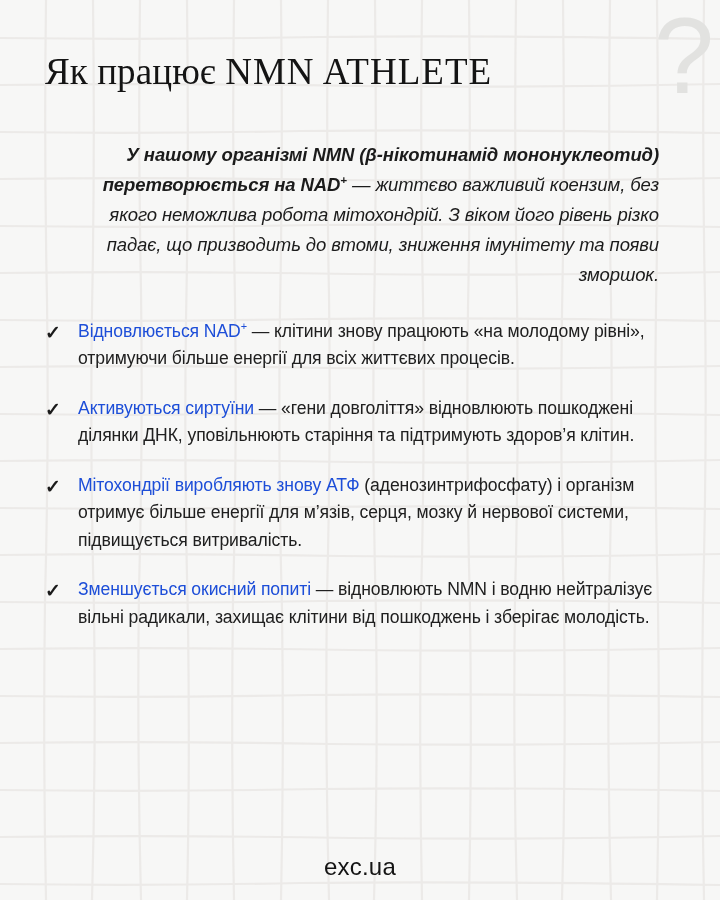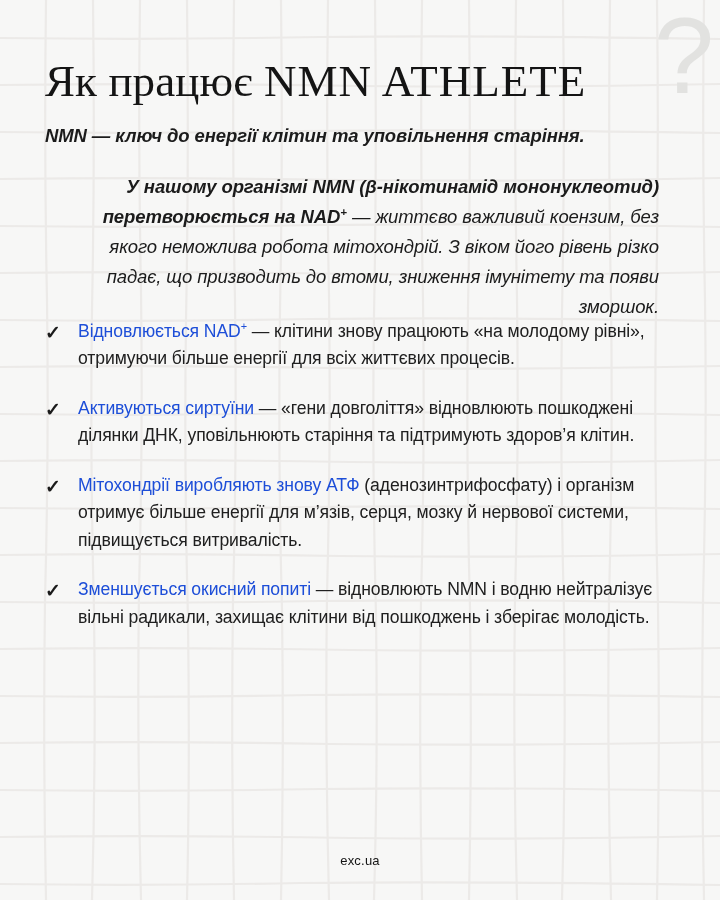--- a/index.html
+++ b/index.html
@@ -42,21 +42,21 @@
     z-index: 1;
     user-select: none;
   }
 
   
   .title {
     position: absolute;
     left: 45px;
     top: 26px;
     font-family: "Liberation Serif", serif;
-    font-size: 45px;
+    font-size: 37px;
     font-weight: 400;
     letter-spacing: 0.1px;
     line-height: 1.15;
     color: #141414;
     white-space: nowrap;
     z-index: 3;
   }
   .title .t-latin {
     letter-spacing: 1px;
   }
@@ -154,21 +154,21 @@
     color: #151515;
   }
 
   
   .footer {
     position: absolute;
     left: 0;
     right: 0;
     top: 853px;
     text-align: center;
-    font-size: 13px;
+    font-size: 24px;
     font-weight: 400;
     letter-spacing: 0.2px;
     color: #141414;
   }
 </style>
 </head>
 <body>
 
 <svg id="grid-bg" width="720" height="900" viewBox="0 0 720 900" preserveAspectRatio="none">
   <rect x="0" y="0" width="720" height="900" fill="#f7f7f6"></rect>
@@ -212,21 +212,20 @@
   </g>
 </svg>
 
 <div class="deco-qmark">?</div>
 
 <div id="page-root">
 
   <h1 class="title"><span>Як працює </span><span class="t-latin">NMN ATHLETE</span></h1>
 
   <div class="intro-wrap">
-    <p class="lede">NMN — ключ до енергії клітин та уповільнення старіння.</p>
     <p class="para"><b>У нашому організмі NMN (β-нікотинамід мононуклеотид) перетворюється на NAD</b><b><sup>+</sup></b><span> — життєво важливий коензим, без якого неможлива робота мітохондрій. З віком його рівень різко падає, що призводить до втоми, зниження імунітету та появи зморшок.</span></p>
   </div>
 
   <ul class="bullets">
     <li class="bullet">
       <span class="check-icon">✓</span>
       <span class="lead">Відновлюється NAD</span><span class="lead"><sup>+</sup></span><span> — клітини знову працюють «на молодому рівні», отримуючи більше енергії для всіх життєвих процесів.</span>
     </li>
     <li class="bullet">
       <span class="check-icon">✓</span>

